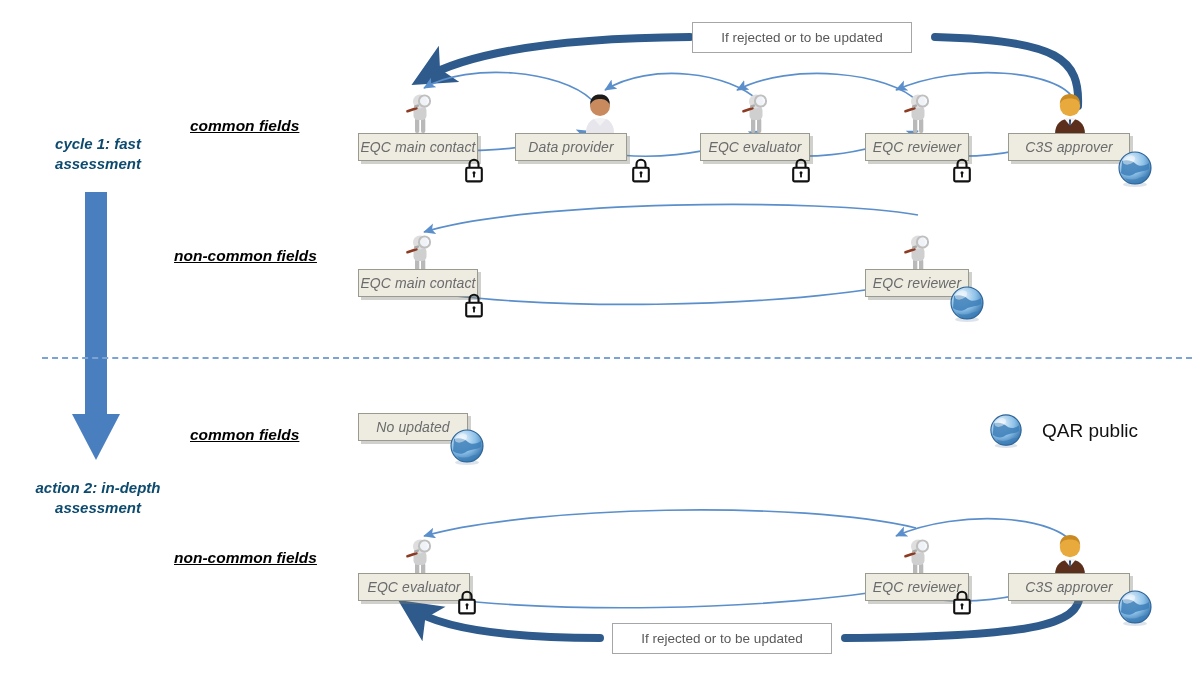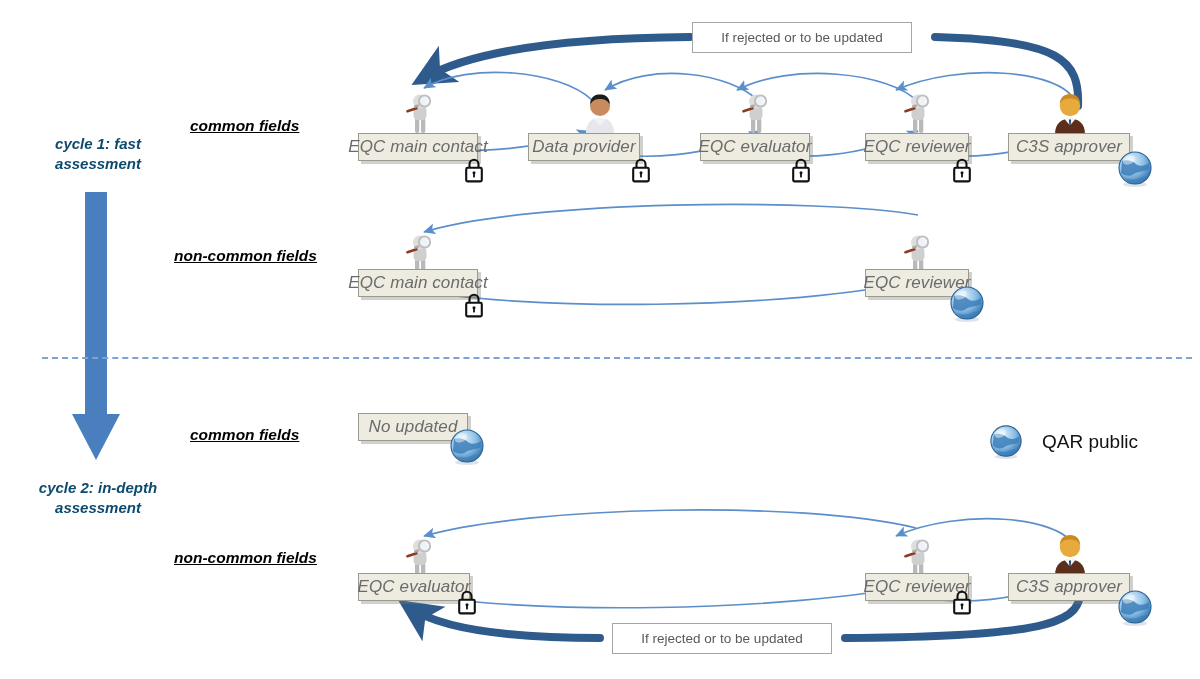--- a/index.html
+++ b/index.html
@@ -13,21 +13,21 @@
 
   
   .role-box{
     position:absolute;
     box-sizing:border-box;
     background:#EEECE1;
     border:1px solid #9a9a8e;
     box-shadow:3px 3px 0 0 rgba(120,120,110,0.35);
     display:flex;align-items:center;justify-content:center;
     font-style:italic;
-    font-size:17px;
+    font-size:14px;
     color:#6b6b6b;
     letter-spacing:.1px;
     white-space:nowrap;
   }
 
   
   .note-box{
     position:absolute;
     box-sizing:border-box;
     background:#ffffff;
@@ -141,21 +141,21 @@
   </div>
   <div class="note-box" style="left:612px;top:623px;width:220px;height:31px;">
     <span>If rejected or to be updated</span>
   </div>
 
   <div class="cycle-label" style="left:0px;top:134px;width:196px;">
     <div>cycle 1: fast</div>
     <div>assessment</div>
   </div>
   <div class="cycle-label" style="left:0px;top:478px;width:196px;">
-    <div>cycle 2: in-depth</div>
+    <div>action 2: in-depth</div>
     <div>assessment</div>
   </div>
 
   <div class="field-label" style="left:190px;top:117px;">common fields</div>
   <div class="field-label" style="left:174px;top:247px;">non-common fields</div>
   <div class="field-label" style="left:190px;top:426px;">common fields</div>
   <div class="field-label" style="left:174px;top:549px;">non-common fields</div>
 
   <div>
     <svg class="avatar" style="left:400px;top:92px;" viewBox="0 0 40 46">
@@ -182,21 +182,21 @@
 
   <div>
     <svg class="avatar" style="left:580px;top:92px;" viewBox="0 0 40 46">
       <ellipse cx="20" cy="43" rx="12" ry="2.5" fill="#d8d8d8" opacity=".5"></ellipse>
       <path d="M6,41 C6,30 13,26 20,26 C27,26 34,30 34,41 Z" fill="#f2f2f5"></path>
       <path d="M6,41 C6,32 11,28 14,27 L20,34 L26,27 C29,28 34,32 34,41 Z" fill="#e6e6ec"></path>
       <circle cx="20" cy="14" r="10" fill="#c98a5e"></circle>
       <path d="M10,14 a10,10 0 0 1 20,0 v-1 c0,-7 -4,-10 -10,-10 c-6,0 -10,3 -10,10 z" fill="#2b2b2b"></path>
       <path d="M10.5,12 C11,5 14,2.5 20,2.5 C26,2.5 29,5 29.5,12 C27,8 24,7 20,7 C16,7 13,8 10.5,12 Z" fill="#1c1c1c"></path>
     </svg>
-    <div class="role-box" style="left:528px;top:133px;width:112px;height:28px;">
+    <div class="role-box" style="left:515px;top:133px;width:112px;height:28px;">
       <span>Data provider</span>
     </div>
     <svg class="lock" style="left:630px;top:156px;" viewBox="0 0 22 27">
       <path d="M6.5,12 V8.2 a4.5,4.5 0 0 1 9,0 V12" fill="none" stroke="#111" stroke-width="2.1"></path>
       <rect x="3.2" y="11.8" width="15.6" height="13.6" rx="1.4" fill="#fff" stroke="#111" stroke-width="2.1"></rect>
       <rect x="10.1" y="16.4" width="1.8" height="5" fill="#111"></rect>
       <circle cx="11" cy="16.8" r="1.5" fill="#111"></circle>
     </svg>
   </div>
 
@@ -420,21 +420,21 @@
       <ellipse cx="19" cy="34.5" rx="12" ry="2.4" fill="#b9c8d6" opacity=".5"></ellipse>
       <circle cx="19" cy="18" r="16" fill="url(#gD)"></circle>
       <path d="M6,11 C11,9 17,11 20,14 C23,17 29,16 33,13 L33,19 C28,22 22,21 18,24 C14,27 9,26 5,23 Z" fill="#3d7fb8" opacity=".85"></path>
       <path d="M9,28 C13,30 19,30 23,28 C26,26.5 29,26 32,27 C29,31 24,34 19,34 C15,34 11,31 9,28 Z" fill="#3d7fb8" opacity=".7"></path>
       <ellipse cx="13" cy="10" rx="6.5" ry="4.2" fill="#ffffff" opacity=".45" transform="rotate(-24 13 10)"></ellipse>
       <circle cx="19" cy="18" r="16" fill="none" stroke="#2a6195" stroke-width="1.1"></circle>
     </svg>
   </div>
 
 
-  <div class="legend-item" style="left:988px;top:424px;">
+  <div class="legend-item" style="left:988px;top:413px;">
     <svg style="width:36px;height:36px;" viewBox="0 0 38 38">
       <defs>
         <radialGradient id="gE" cx="35%" cy="28%" r="78%">
           <stop offset="0%" stop-color="#eaf4fc"></stop>
             <stop offset="55%" stop-color="#8cc0e8"></stop>
           <stop offset="100%" stop-color="#2e6ea8"></stop>
         </radialGradient>
       </defs>
       <ellipse cx="19" cy="34.5" rx="12" ry="2.4" fill="#b9c8d6" opacity=".5"></ellipse>
       <circle cx="19" cy="18" r="16" fill="url(#gE)"></circle>

